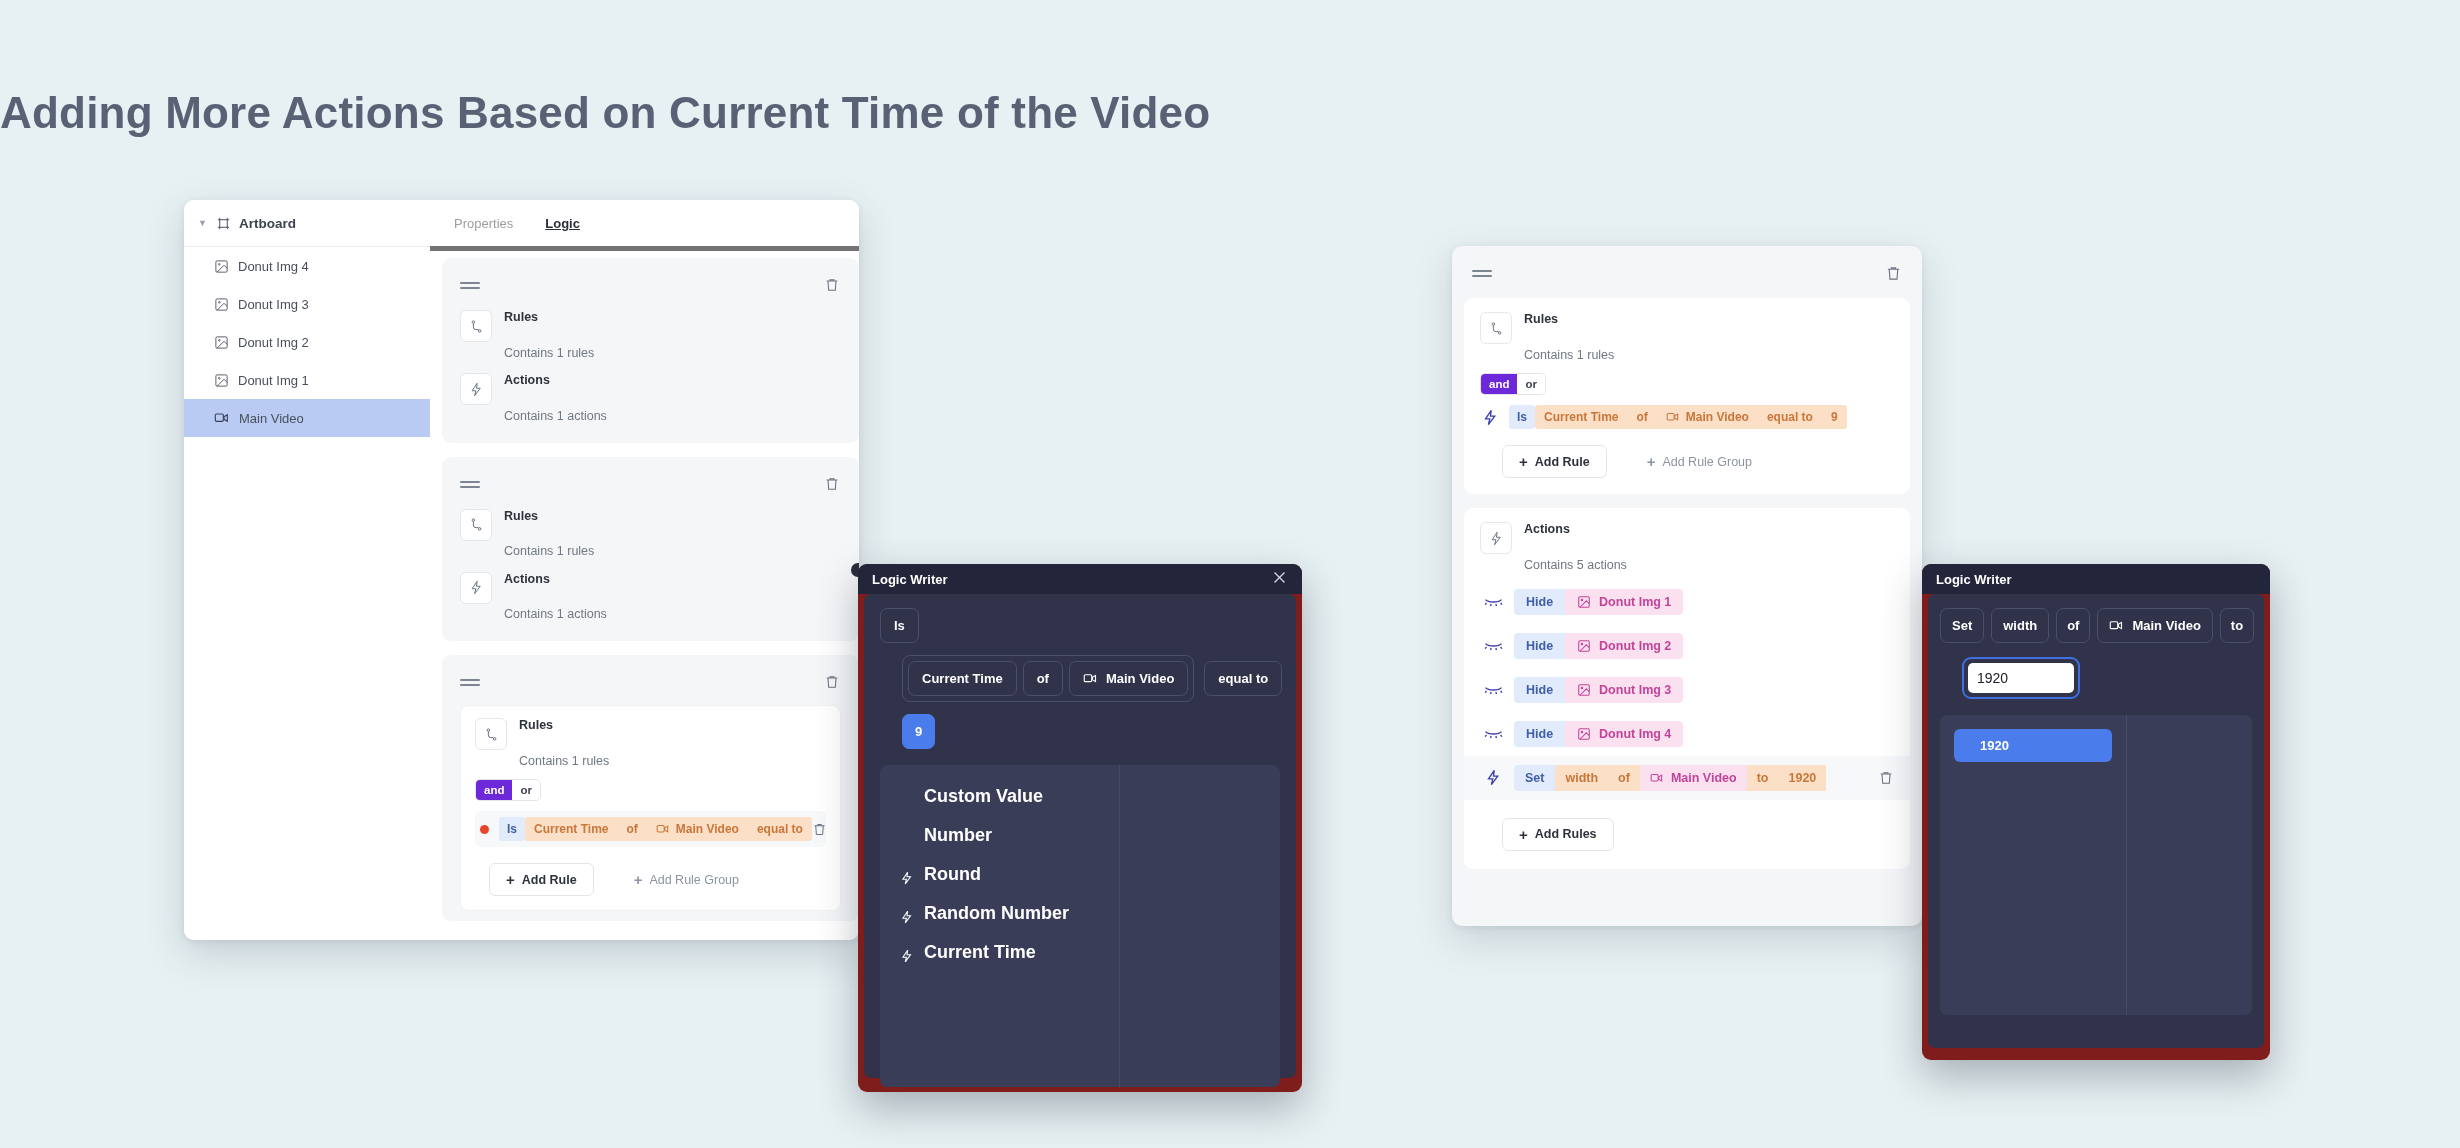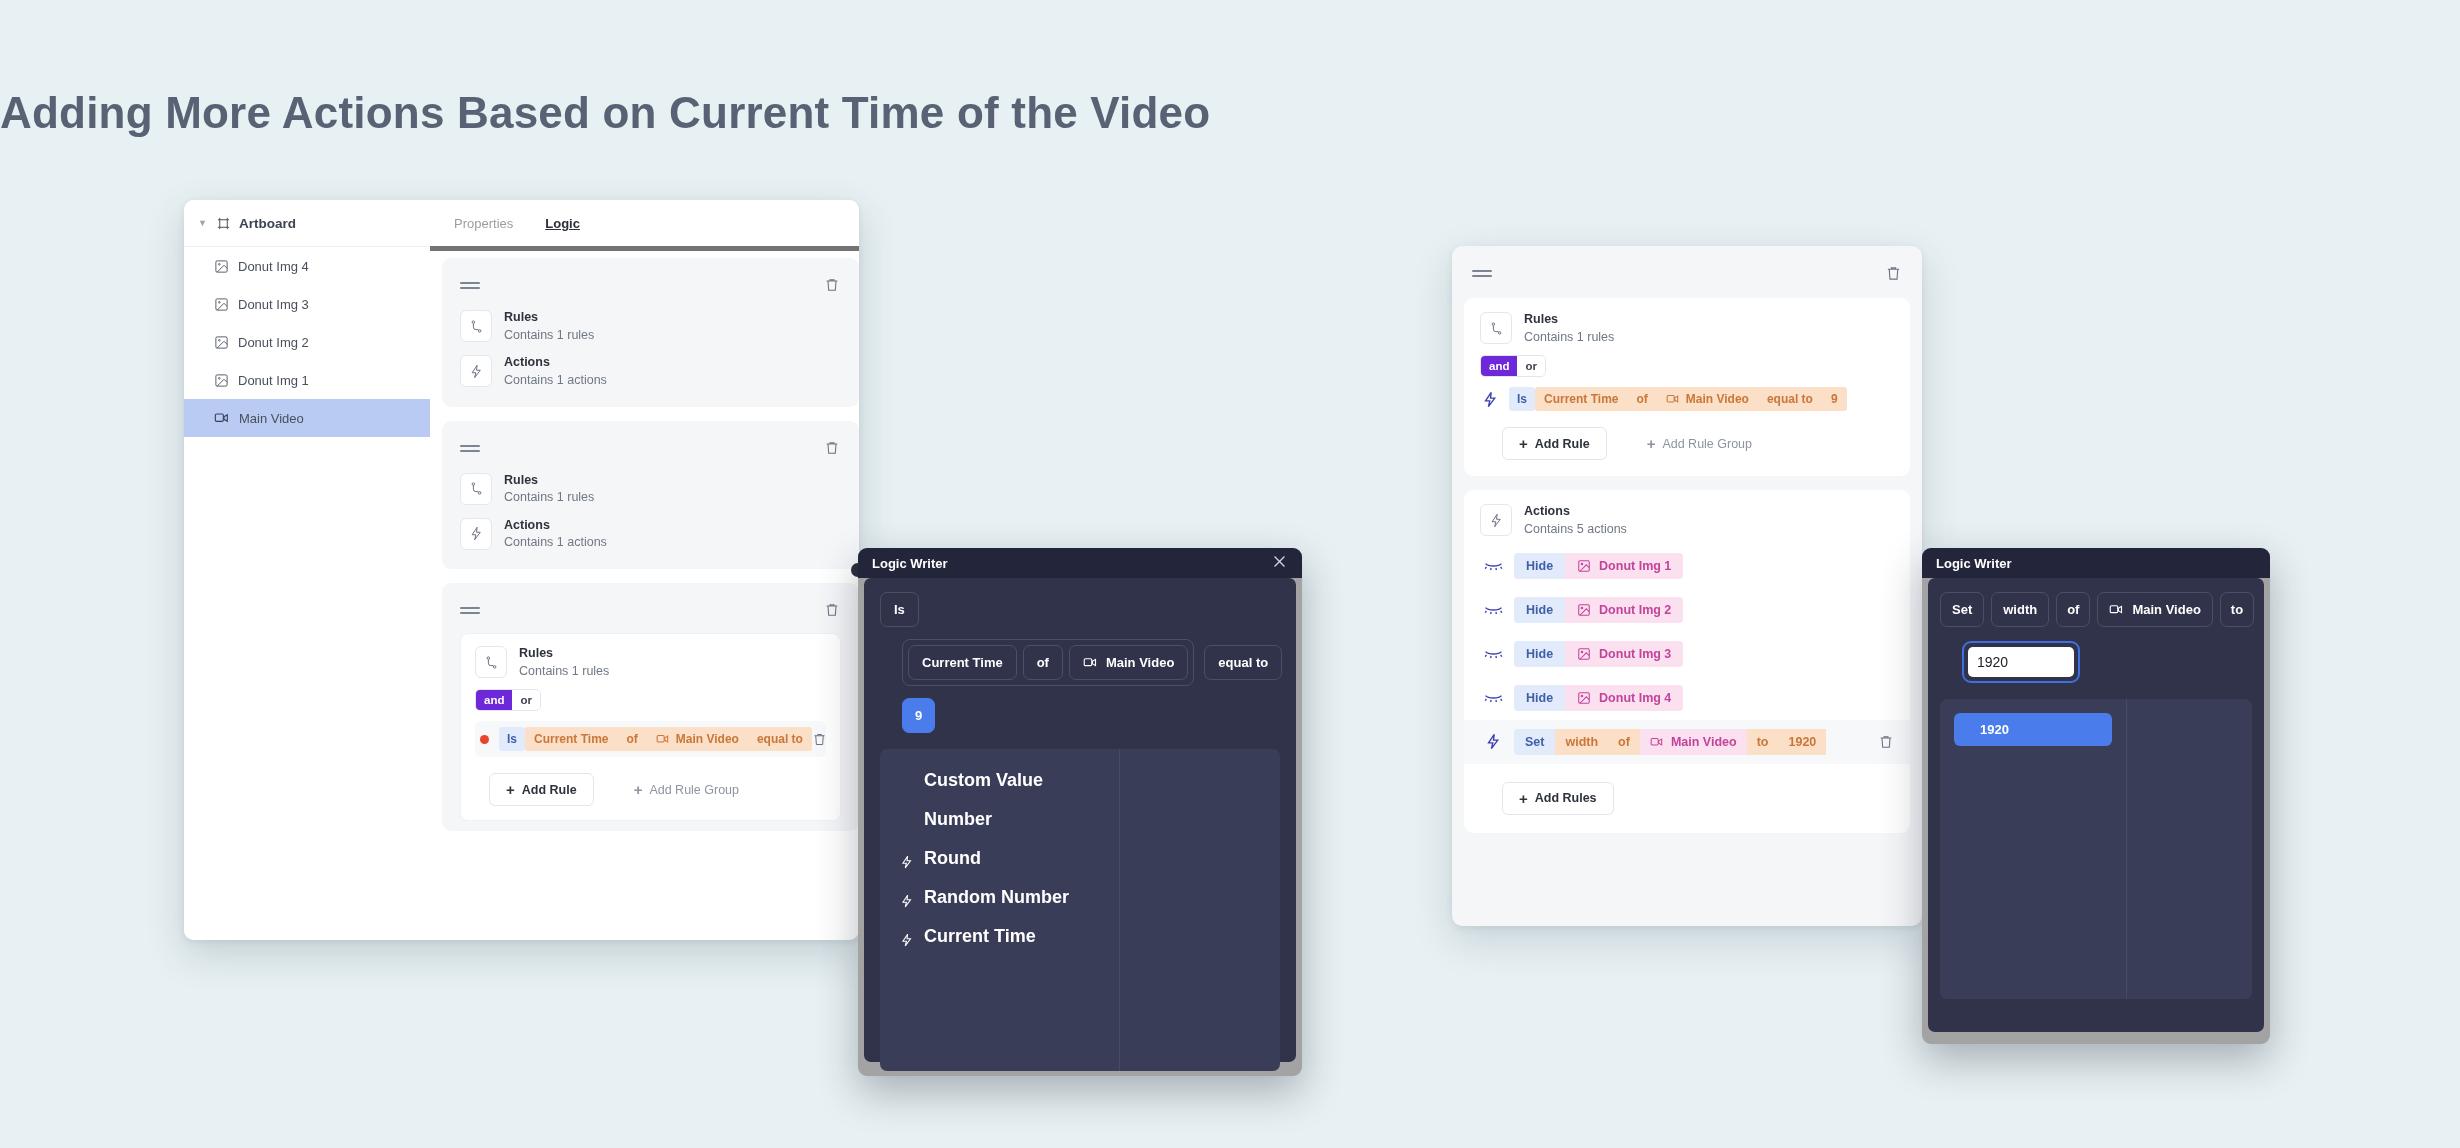--- a/index.html
+++ b/index.html
@@ -46,21 +46,21 @@
   }
   .card-top{display:flex;align-items:center;justify-content:space-between;height:26px;}
   .grip{width:20px;height:12px;position:relative;}
   .grip:before,.grip:after{content:"";position:absolute;left:0;width:20px;height:2px;background:#7d8592;border-radius:1px;}
   .grip:before{top:3px;}.grip:after{top:8px;}
   .trash{width:18px;height:20px;}
   .sec{display:flex;align-items:flex-start;margin-top:12px;}
   .sec-ico{width:30px;height:30px;border:1px solid #e4e7ec;border-radius:6px;background:#fff;display:flex;align-items:center;justify-content:center;flex:none;}
   .sec-txt{margin-left:12px;line-height:1.25;}
   .sec-title{font-size:12.5px;font-weight:bold;color:#2d323c;}
-  .sec-sub{font-size:12.5px;color:#6f7884;margin-top:2px;}
+  .sec-sub{font-size:12.5px;color:#6f7884;margin-top:20px;}
 
   
   .inner-card{background:#fff;border-radius:8px;border:1px solid #f0f1f3;padding:12px 14px 14px 14px;margin-top:0;}
   .andor{display:inline-flex;border:1px solid #e2e5ea;border-radius:5px;overflow:hidden;margin:10px 0 0 0;}
   .andor span{font-size:11.5px;font-weight:bold;padding:4px 8px;}
   .andor .on{background:#6d28d9;color:#fff;}
   .andor .off{background:#fff;color:#3f4554;}
 
   .logic-row{display:flex;align-items:center;margin-top:10px;padding:6px 2px;border-radius:6px;}
   .logic-row.shaded{background:#f7f8fa;}
@@ -97,21 +97,21 @@
   .act-row.shaded{background:#f7f8fa;margin:0 -16px;padding:9px 16px;}
   .act-ico{width:26px;margin-right:8px;display:flex;justify-content:center;flex:none;}
   .chip-hide{background:#e2ebfb;color:#3f5fa8;font-size:12.5px;font-weight:bold;padding:6px 12px;border-radius:4px 0 0 4px;}
   .chip-obj{background:#fbe0f0;color:#c2449a;font-size:12.5px;font-weight:bold;padding:6px 12px;border-radius:0 4px 4px 0;display:flex;align-items:center;gap:8px;}
   .chip-set{background:#e2ebfb;color:#3f5fa8;font-size:12.5px;font-weight:bold;padding:6px 11px;border-radius:4px 0 0 4px;}
   .chip-or{background:#fbdfc6;color:#c9773a;font-size:12.5px;font-weight:bold;padding:6px 10px;}
   .chip-pk{background:#fbe0f0;color:#c2449a;font-size:12.5px;font-weight:bold;padding:6px 10px;display:flex;align-items:center;gap:7px;}
   .act-trash{margin-left:auto;}
 
   
-  .modal{position:absolute;background:#a3a3a3;border-radius:9px;box-shadow:0 16px 40px rgba(30,40,60,.32);overflow:hidden;}
+  .modal{position:absolute;background:#7f1d1d;border-radius:9px;box-shadow:0 16px 40px rgba(30,40,60,.32);overflow:hidden;margin-top:16px;}
   .modal-head{height:30px;display:flex;align-items:center;justify-content:space-between;padding:0 14px;background:#23253a;}
   .modal-title{font-size:13px;font-weight:bold;color:#ffffff;}
   .modal-close{color:#ccd1e0;font-size:19px;line-height:1;}
   .modal-body{background:#30334a;margin:0 6px 6px 6px;border-radius:7px;padding:14px 16px 16px 16px;}
 
   .tok{border:1px solid #4b4f68;border-radius:7px;color:#fff;font-size:13px;font-weight:bold;padding:9px 13px;display:inline-flex;align-items:center;gap:8px;white-space:nowrap;}
   .tok-grp{border:1px solid #4b4f68;border-radius:8px;padding:5px;display:inline-flex;gap:6px;align-items:center;}
   .tok-grp .tok{border-color:#4b4f68;}
   .tok-blue{background:#4a7ceb;border:1px solid #4a7ceb;border-radius:7px;color:#fff;font-size:13px;font-weight:bold;padding:9px 12px;display:inline-block;}
   .tok-ring{border:2px solid #3f6fe0;border-radius:9px;padding:4px;display:inline-block;background:#30334a;}

